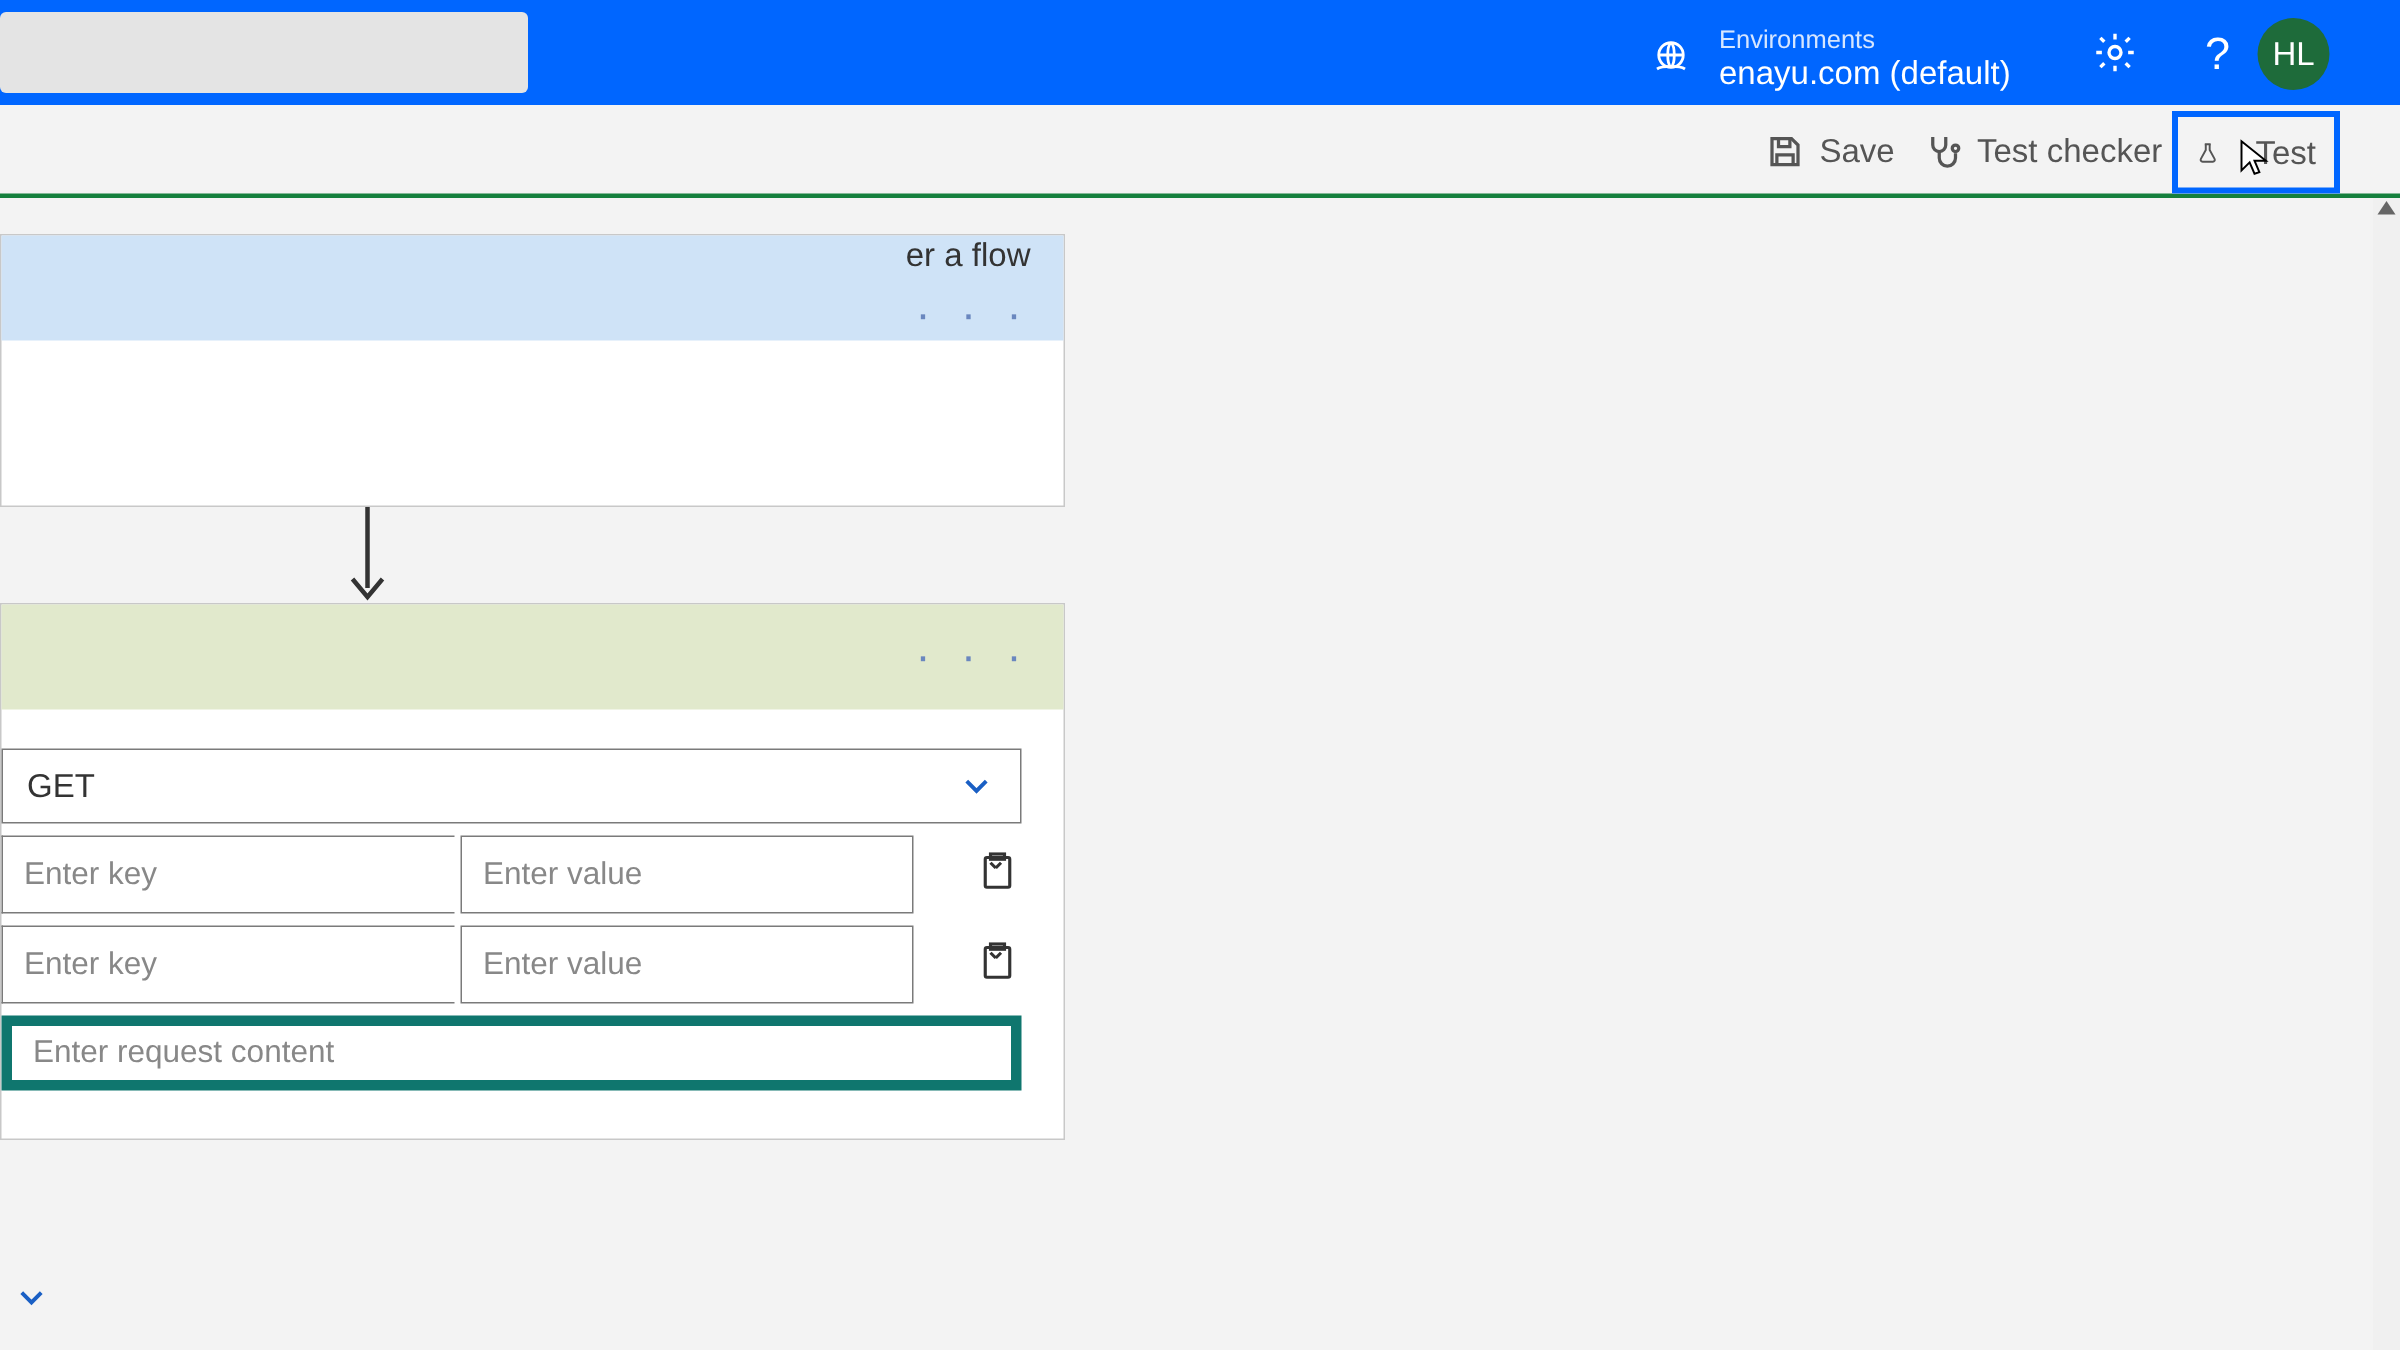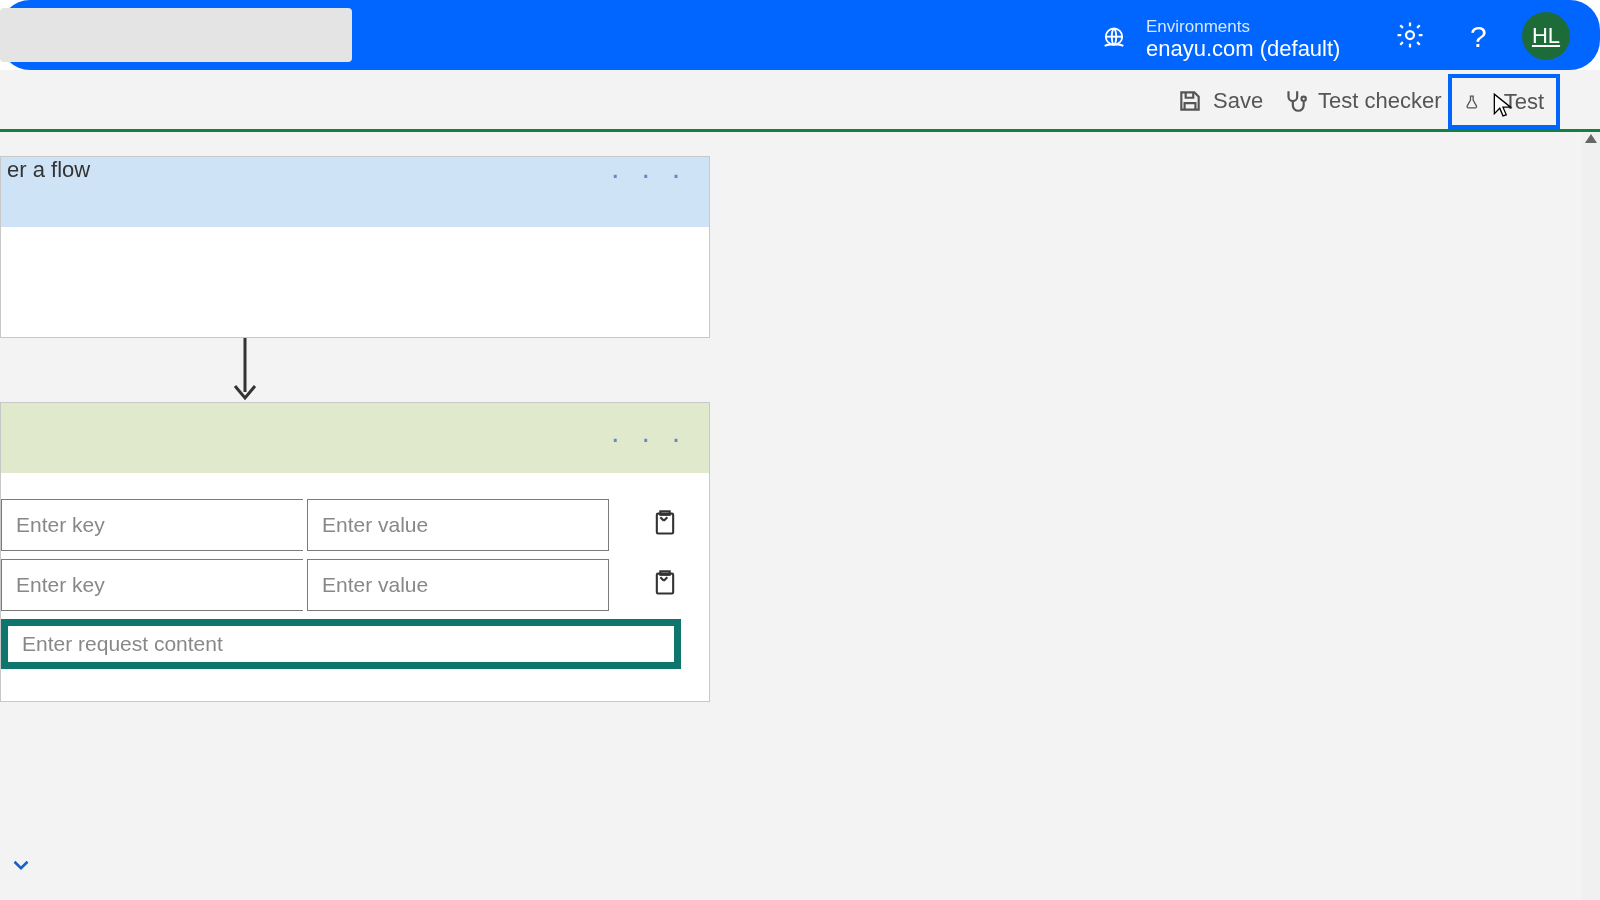--- a/index.html
+++ b/index.html
@@ -1,42 +1,42 @@
 <!DOCTYPE html>
 <html><head>
 <meta charset="utf-8">
 <style>
 * { box-sizing: border-box; margin: 0; padding: 0; font-family: "Segoe UI", Arial, sans-serif; }
 html, body { width: 1600px; height: 900px; overflow: hidden; background: #fff; }
 
 
 .header {
   position: absolute; left: 0; top: 0; width: 1600px; height: 70px;
-  background: #0066ff; display: flex; align-items: center; color: #fff; border-radius: 30px;
+  background: #0066ff; display: flex; align-items: center; color: #fff;
 }
 .search-box {
   position: absolute; left: 0; top: 8px; width: 352px; height: 54px;
   background: #e4e4e4; border-radius: 4px;
 }
 .env-block {
   position: absolute; left: 1100px; top: 18px; display: flex; align-items: center; gap: 18px;
 }
 .env-icon { width: 28px; height: 28px; }
 .env-text { display: flex; flex-direction: column; line-height: 1.1; }
 .env-label { font-size: 17px; color: #d6e6ff; font-weight: 400; }
 .env-name  { font-size: 22px; color: #fff; font-weight: 400; }
 
 .hdr-icon { position: absolute; top: 20px; }
 .gear { left: 1395px; }
 .help { left: 1470px; font-size: 30px; color: #fff; }
 .avatar {
-  position: absolute; right: 30px; top: 12px; width: 48px; height: 48px;
+  position: absolute; right: 47px; top: 12px; width: 48px; height: 48px;
   border-radius: 50%; background: #1e6b3a; color: #fff;
   display: flex; align-items: center; justify-content: center;
-  font-size: 22px; font-weight: 500; text-decoration: underline;
+  font-size: 22px; font-weight: 500;
 }
 
 
 .toolbar {
   position: absolute; left: 0; top: 70px; width: 1600px; height: 62px;
   background: #f3f3f3; border-bottom: 3px solid #15803d;
 }
 .tool-btn {
   display: inline-flex; align-items: center; gap: 10px;
   font-size: 22px; color: #555; cursor: pointer; height: 46px;
@@ -59,23 +59,23 @@
   background: #f3f3f3; overflow: hidden;
 }
 
 
 .card {
   position: absolute; left: 0; width: 710px; border: 1px solid #c8c8c8;
   background: #fff;
 }
 .trigger { top: 24px; height: 182px; }
 .trigger-head {
-  height: 70px; background: #cfe3f7; display: flex; align-items: flex-start;
+  height: 70px; background: #cfe3f7; display: flex; align-items: flex-end;
   padding-left: 6px; font-size: 22px; color: #333;
-  justify-content: space-between; padding-right: 22px;
+  justify-content: space-between; padding-right: 22px; flex-direction: column;
 }
 .dots { color: #6a87bf; font-size: 30px; letter-spacing: 6px; cursor: pointer; }
 
 
 .arrow {
   position: absolute; left: 230px; top: 206px; width: 30px; height: 70px;
 }
 .arrow svg { width: 30px; height: 70px; }
 
 
@@ -210,20 +210,28 @@
         <path d="M5 48l10 12 10-12"></path>
     </svg>
   </div>
 
   <div class="card action">
     <div class="action-head">
       <span class="dots">· · ·</span>
     </div>
     <div class="action-body">
 
+      <div class="field-row">
+        <div class="method">
+          <span>GET</span>
+          <svg viewBox="0 0 24 24" fill="none" stroke="#1a5fc4" stroke-width="2.4">
+            <path d="M6 9l6 6 6-6"></path>
+          </svg>
+        </div>
+      </div>
 
 
       <div class="field-row kv-row">
         <input class="kv-key" placeholder="Enter key" style="">
         <input class="kv-val" placeholder="Enter value" style="">
         <svg class="kv-del" viewBox="0 0 24 24" fill="none" stroke="#333" stroke-width="1.8">
           <rect x="5" y="4" width="14" height="17" rx="1"></rect>
             <rect x="8" y="2" width="8" height="3"></rect>
             <path d="M8 7l3 3M14 7l-3 3"></path>
         </svg>

